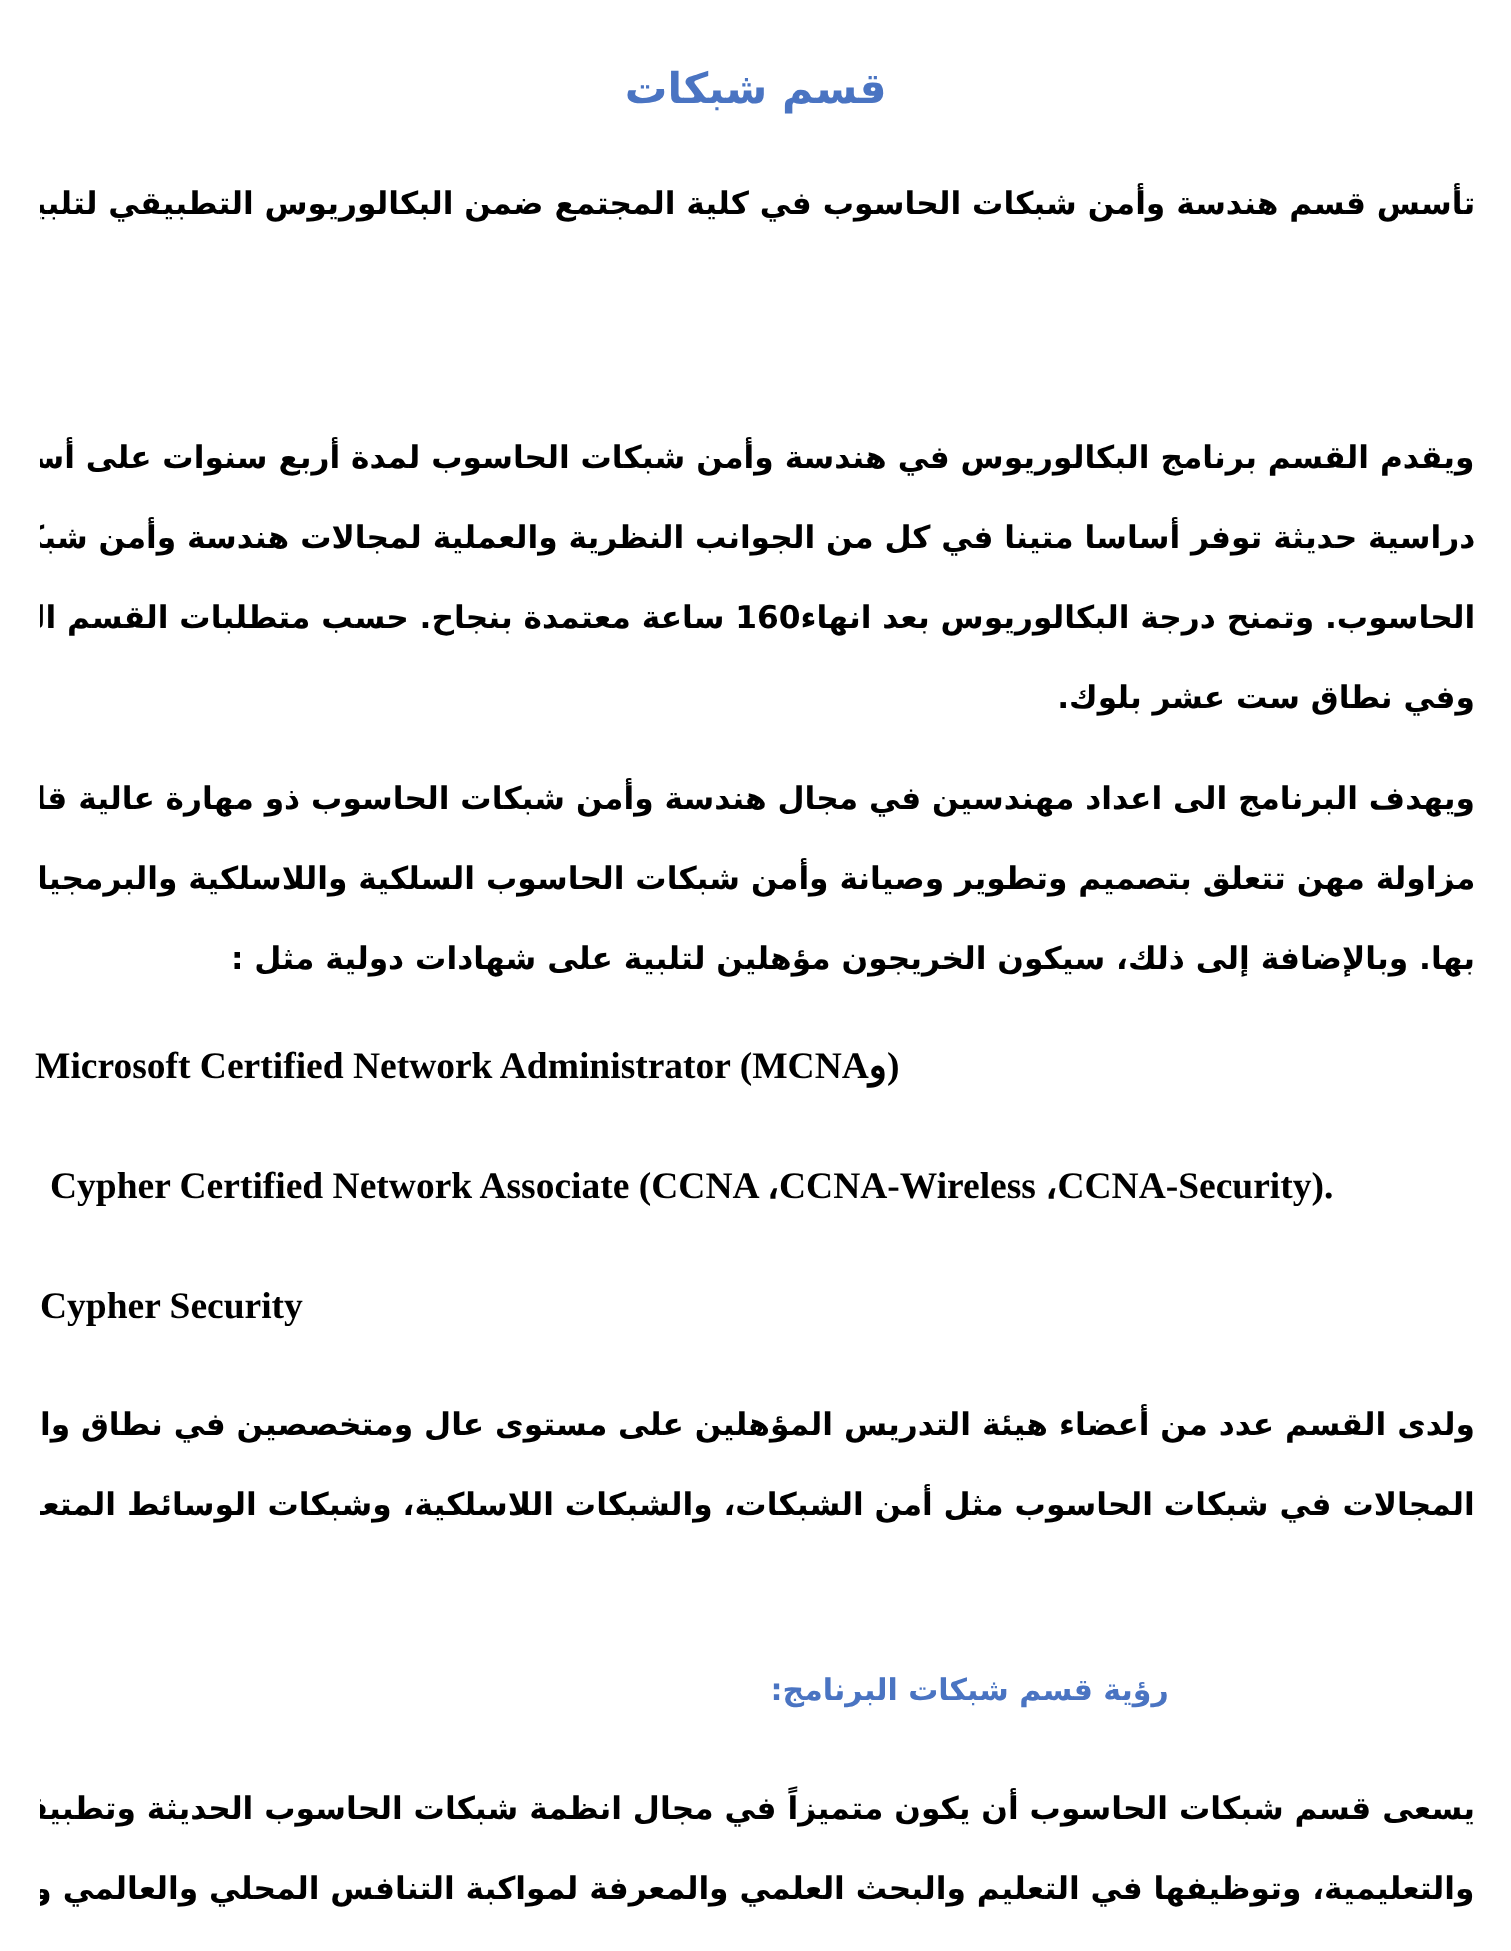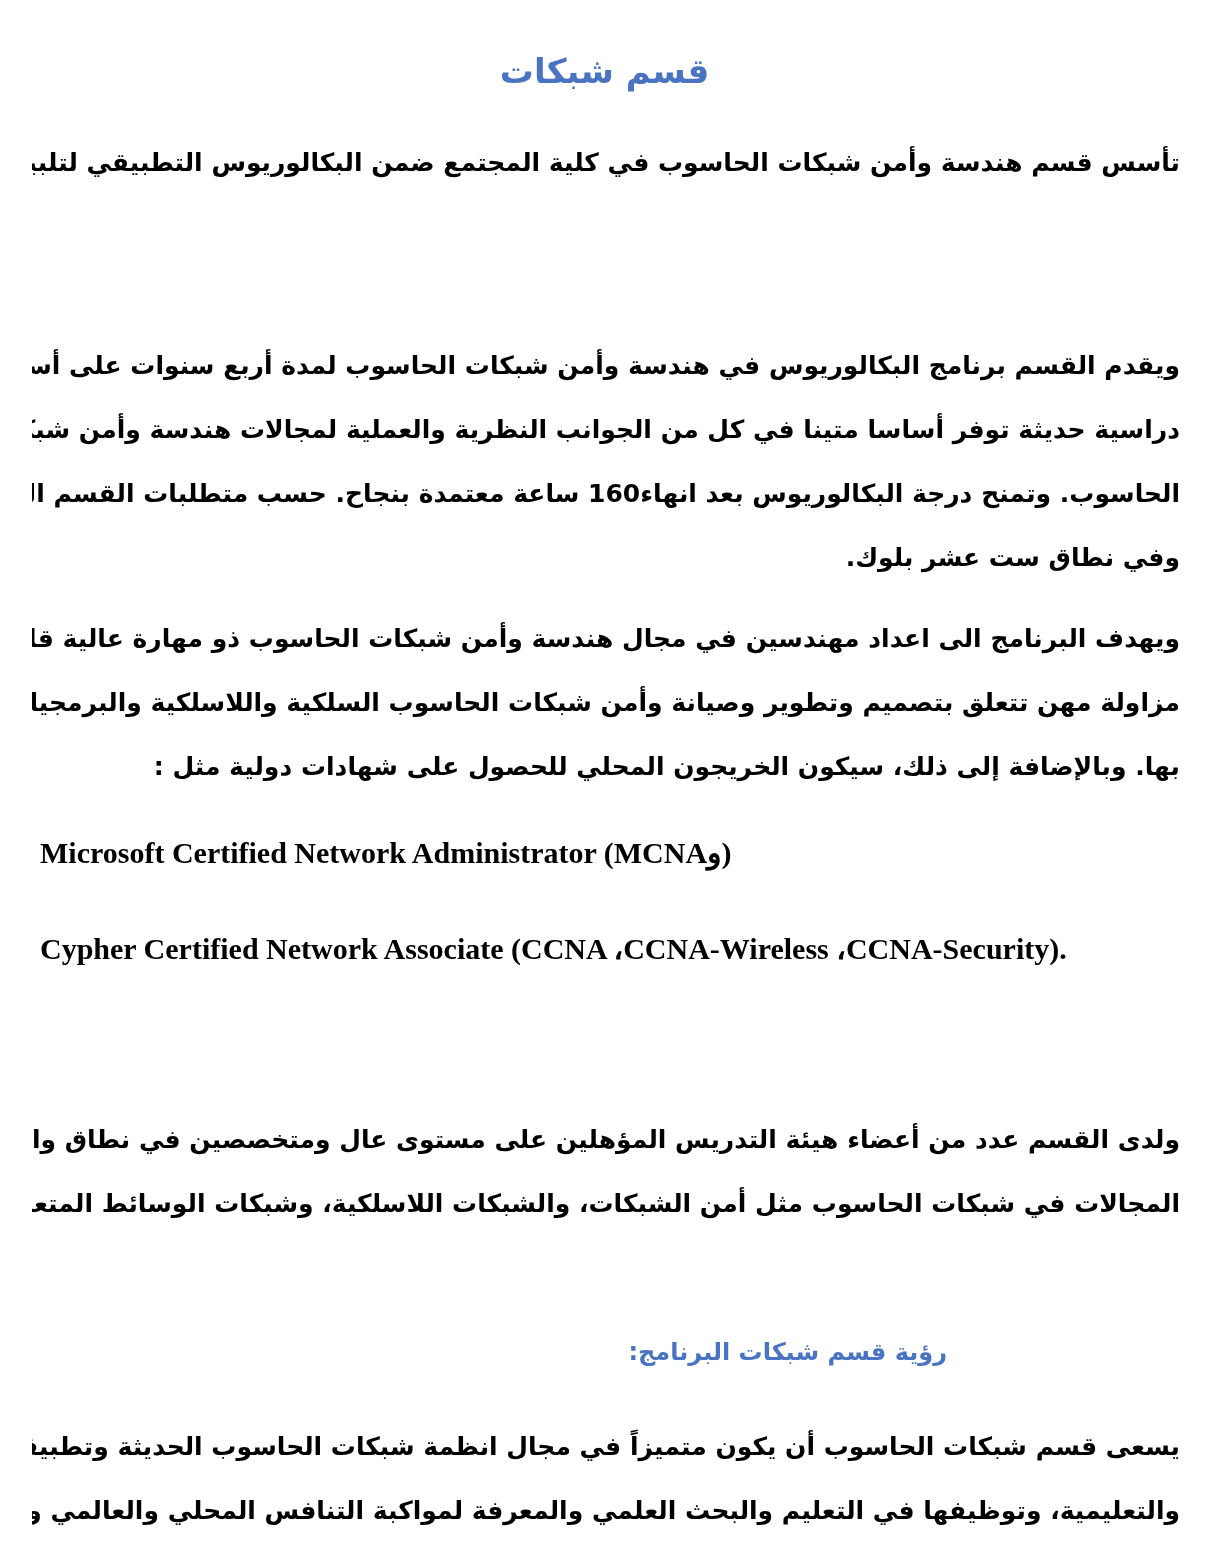--- a/index.html
+++ b/index.html
@@ -13,21 +13,20 @@
       overflow: hidden;
       position: relative;
       color: #000000;
     }
     .page {
       position: absolute;
       left: 0;
       top: 0;
       width: 965px;
       height: 1561px;
-      padding-left: 12px;
     }
     .title {
       position: absolute;
       top: 22px;
       left: 0;
       width: 1209px;
       text-align: center;
       direction: rtl;
       font-family: "DejaVu Sans", sans-serif;
       font-weight: bold;
@@ -95,25 +94,26 @@
   <p class="para" style="top:334px;">
     <span class="line">ويقدم القسم برنامج البكالوريوس في هندسة وأمن شبكات الحاسوب لمدة أربع سنوات على أساس خطة</span>
     <span class="line">دراسية حديثة توفر أساسا متينا في كل من الجوانب النظرية والعملية لمجالات هندسة وأمن شبكات</span>
     <span class="line">الحاسوب. وتمنح درجة البكالوريوس بعد انهاء160 ساعة معتمدة بنجاح. حسب متطلبات القسم العلمي،</span>
     <span class="line last">وفي نطاق ست عشر بلوك.</span>
   </p>
 
   <p class="para" style="top:607px;">
     <span class="line">ويهدف البرنامج الى اعداد مهندسين في مجال هندسة وأمن شبكات الحاسوب ذو مهارة عالية قادرين على</span>
     <span class="line">مزاولة مهن تتعلق بتصميم وتطوير وصيانة وأمن شبكات الحاسوب السلكية واللاسلكية والبرمجيات الخاصة</span>
-    <span class="line last">بها. وبالإضافة إلى ذلك، سيكون الخريجون المحلي للحصول على شهادات دولية مثل :</span>
+    <span class="line last">بها. وبالإضافة إلى ذلك، سيكون الخريجون مؤهلين لتلبية على شهادات دولية مثل :</span>
   </p>
 
-  <p class="cert" style="left:40px; top:829px;">Microsoft Certified Network Administrator (MCNAو)</p>
+  <p class="cert" style="left:28px; top:829px;">Microsoft Certified Network Administrator (MCNAو)</p>
   <p class="cert" style="left:40px; top:925px;">Cypher Certified Network Associate (CCNA ،CCNA-Wireless ،CCNA-Security).</p>
+  <p class="cert" style="left:32px; top:1021px;">Cypher Security</p>
 
   <p class="para" style="top:1108px;">
     <span class="line">ولدى القسم عدد من أعضاء هيئة التدريس المؤهلين على مستوى عال ومتخصصين في نطاق واسع من</span>
     <span class="line">المجالات في شبكات الحاسوب مثل أمن الشبكات، والشبكات اللاسلكية، وشبكات الوسائط المتعددة، وبرمجة</span>
   </p>
 
   <h2 class="subheading">رؤية قسم شبكات البرنامج:</h2>
 
   <p class="para" style="top:1415px;">
     <span class="line">يسعى قسم شبكات الحاسوب أن يكون متميزاً في مجال انظمة شبكات الحاسوب الحديثة وتطبيقاتها العلمية</span>

